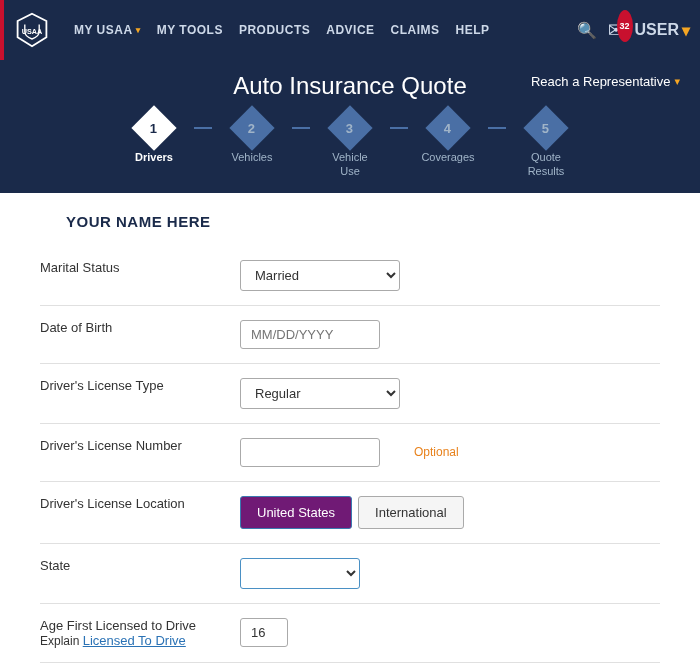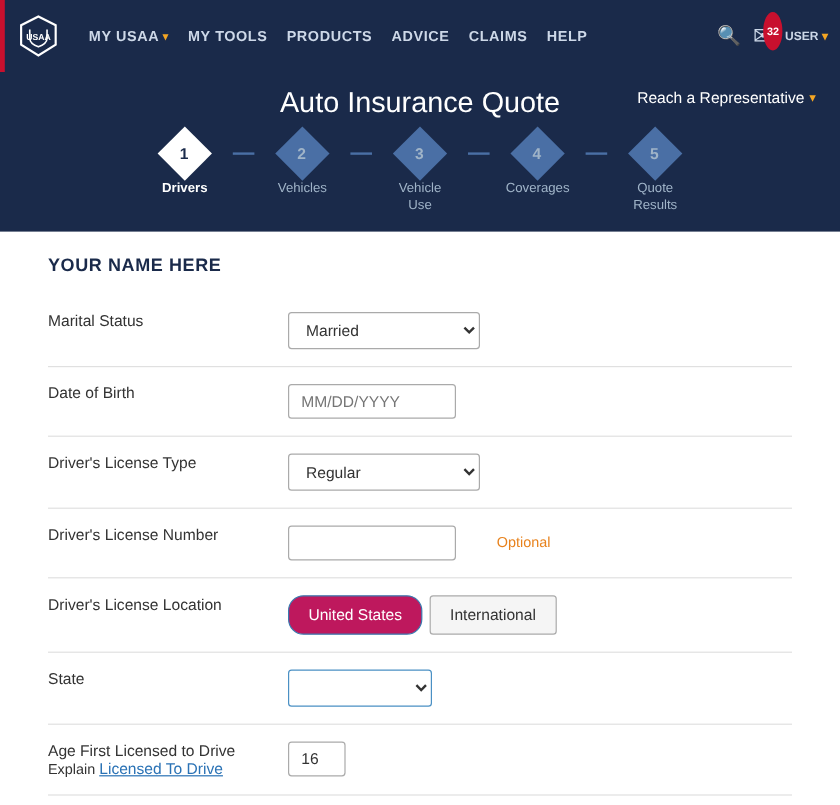--- a/index.html
+++ b/index.html
@@ -66,21 +66,21 @@
       font-weight: bold;
       border-radius: 50%;
       width: 16px;
       height: 32px;
       display: flex;
       align-items: center;
       justify-content: center;
     }
     .nav-user {
       color: #cdd8e8;
-      font-size: 10px;
+      font-size: 16px;
       font-weight: bold;
       text-transform: uppercase;
       display: flex;
       align-items: center;
       cursor: pointer;
     }
 
     
     .header-banner {
       background: #1a2a4a;
@@ -171,20 +171,21 @@
     .form-area {
       padding: 20px 40px;
     }
     .form-name {
       font-size: 15px;
       font-weight: bold;
       color: #1a2a4a;
       text-transform: uppercase;
       margin-bottom: 16px;
       letter-spacing: 0.5px;
+      margin-left: 26px;
     }
     .form-row {
       display: flex;
       align-items: flex-start;
       padding: 14px 0;
       border-bottom: 1px solid #e0e0e0;
       min-height: 52px;
     }
     .form-label {
       width: 200px;
@@ -226,24 +227,23 @@
     .btn {
       padding: 8px 16px;
       border: 1px solid #aaa;
       border-radius: 3px;
       font-size: 13px;
       cursor: pointer;
       background: #f5f5f5;
       color: #333;
     }
     .btn.active {
-      background: #be185d;
+      background: #701a75;
       color: #fff;
       border-color: #3a7ab0;
-      border-radius: 13px;
     }
     .state-select {
       border: 1px solid #4a90c4;
       border-radius: 3px;
       padding: 6px 8px;
       font-size: 13px;
       min-width: 120px;
       color: #333;
       appearance: auto;
       background: #fff;

